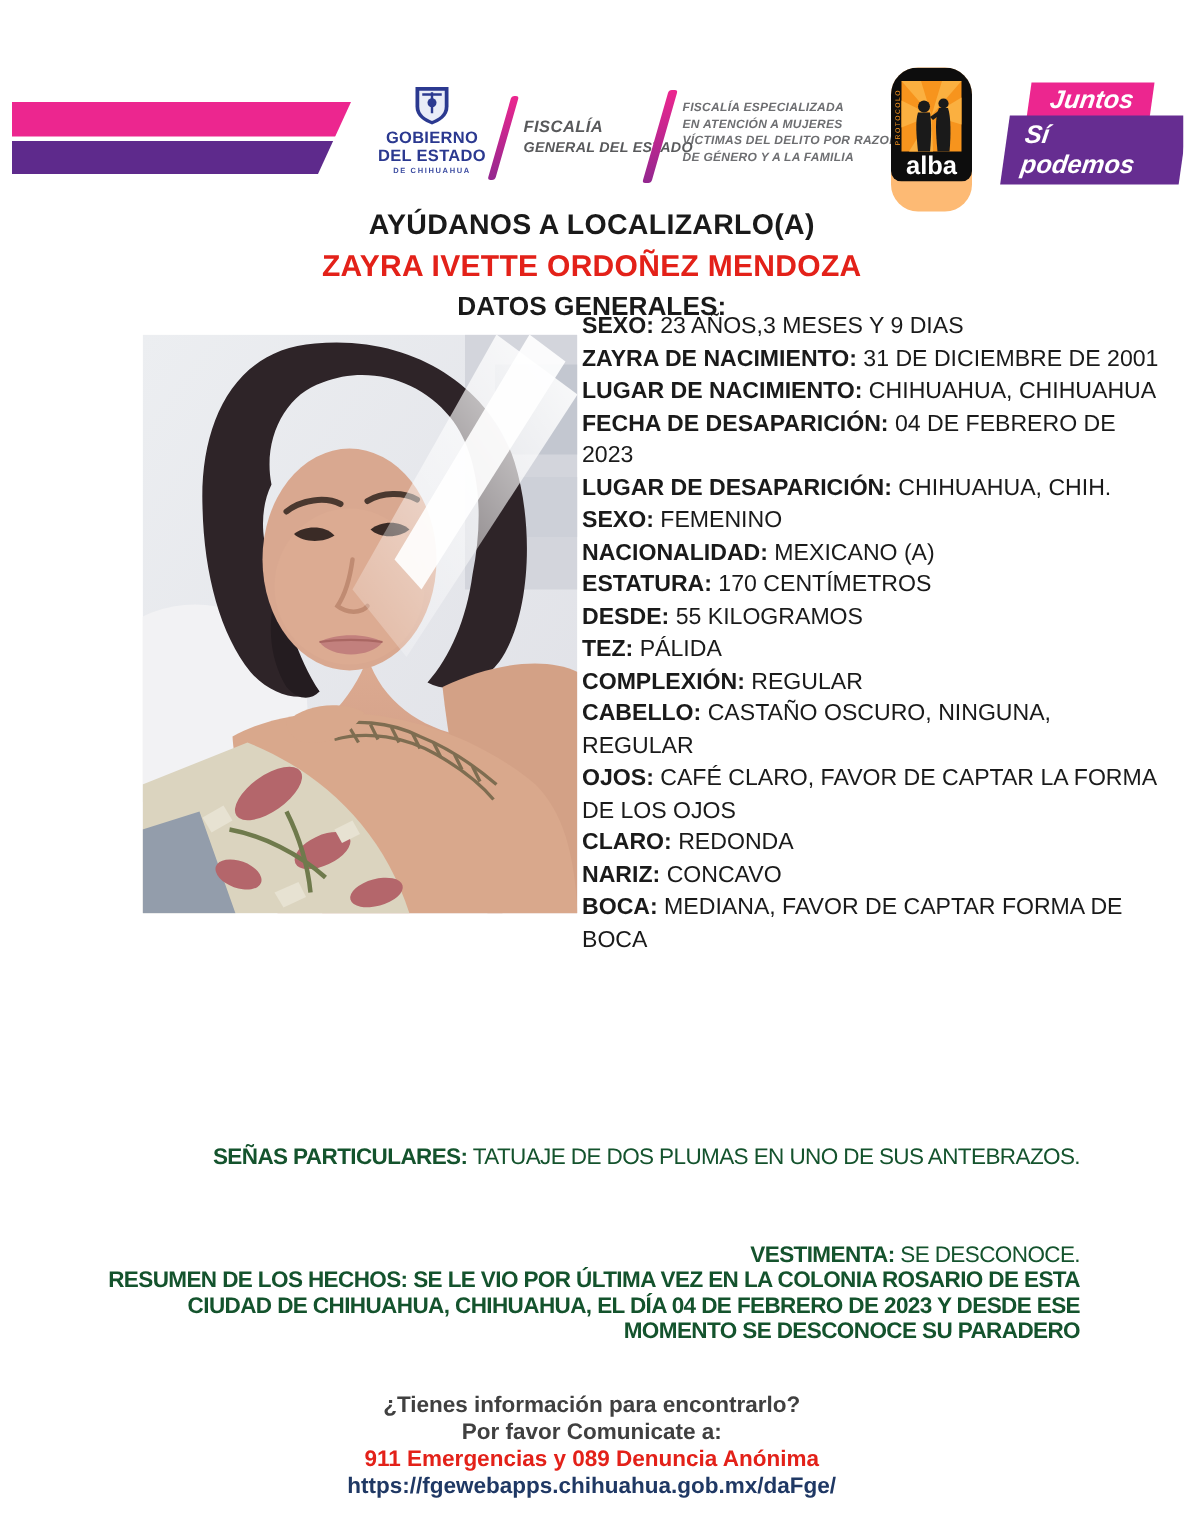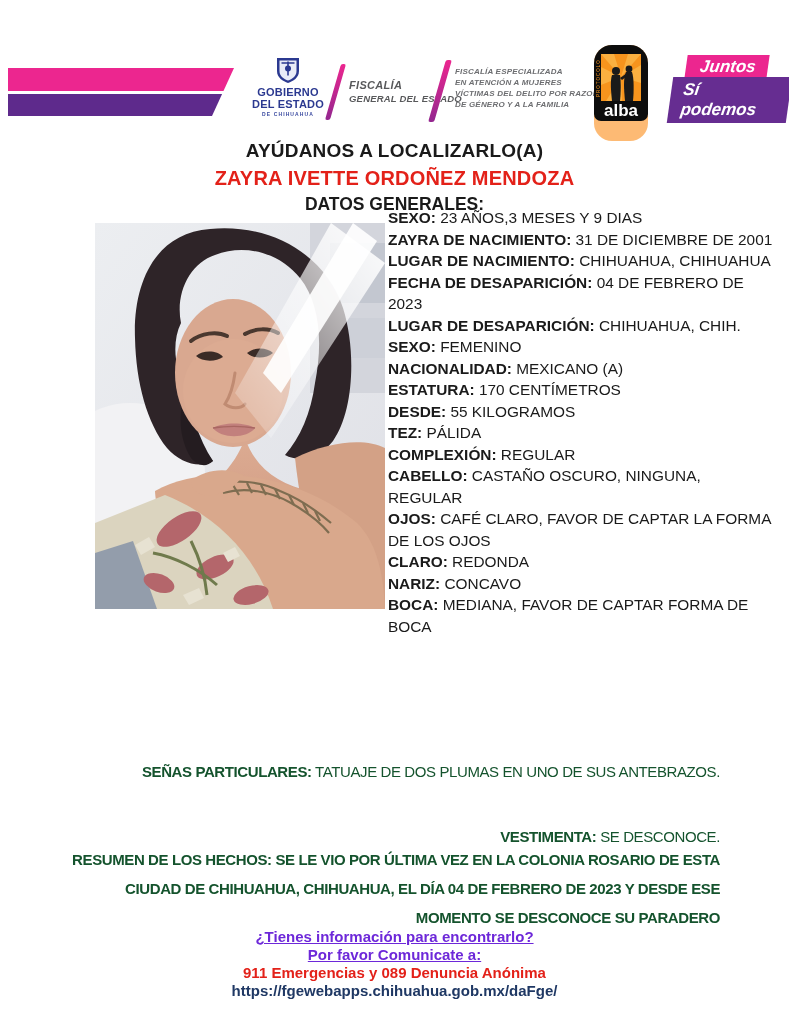--- a/index.html
+++ b/index.html
@@ -56,27 +56,27 @@
   
   .fields { position:absolute; left:388px; top:207px; width:388px;
     font-size:15.4px; line-height:21.5px; color:#1a1a1a; }
   .fields b { font-weight:bold; }
 
   
   .cond { letter-spacing:-0.4px; }
   .para { position:absolute; left:54px; width:666px; font-size:15px; color:#14532d;text-align:right; }
   .p-senas  { top:763px; }
   .p-vest   { top:799px;margin-top:29px; }
-  .p-resumen{ top:845px; line-height:29px; font-weight:bold; }
+  .p-resumen{ top:845px; line-height:17px; font-weight:bold; }
   .para b { font-weight:bold; }
 
   
   .footer { position:absolute; top:928px; left:0; width:100%; text-align:center;
     font-weight:bold; font-size:15px; line-height:18px; }
-  .f-q, .f-c { color:#6d28d9;text-decoration:underline; }
+  .f-q, .f-c { color:#404040; }
   .f-phones { color:#E32119; }
   .f-url { color:#1F3864; cursor:pointer; }
 </style>
 </head>
 <body>
 
 <div class="page">
 
   <div>
 

